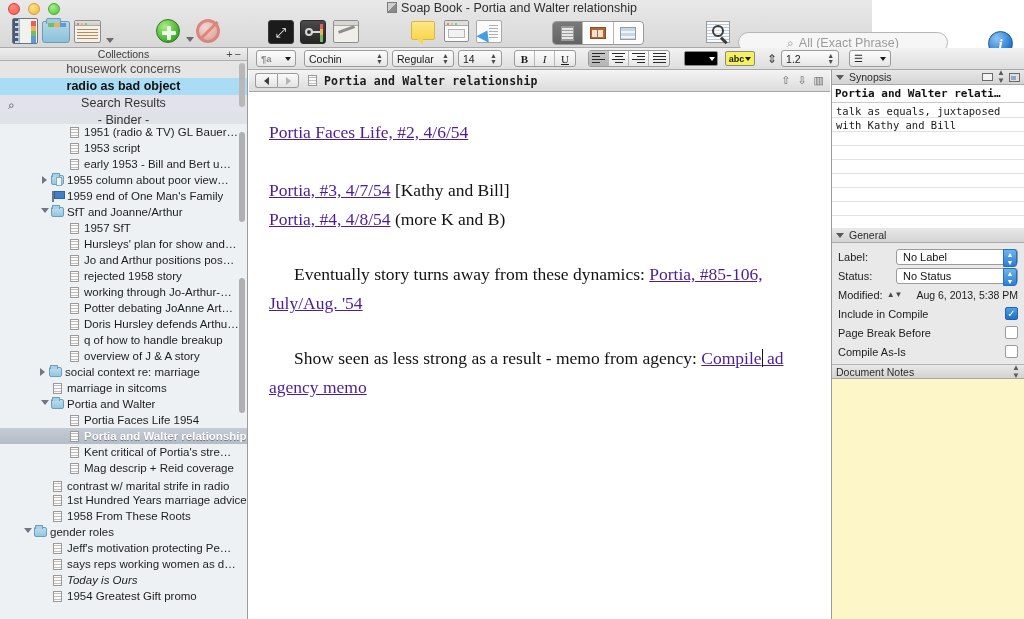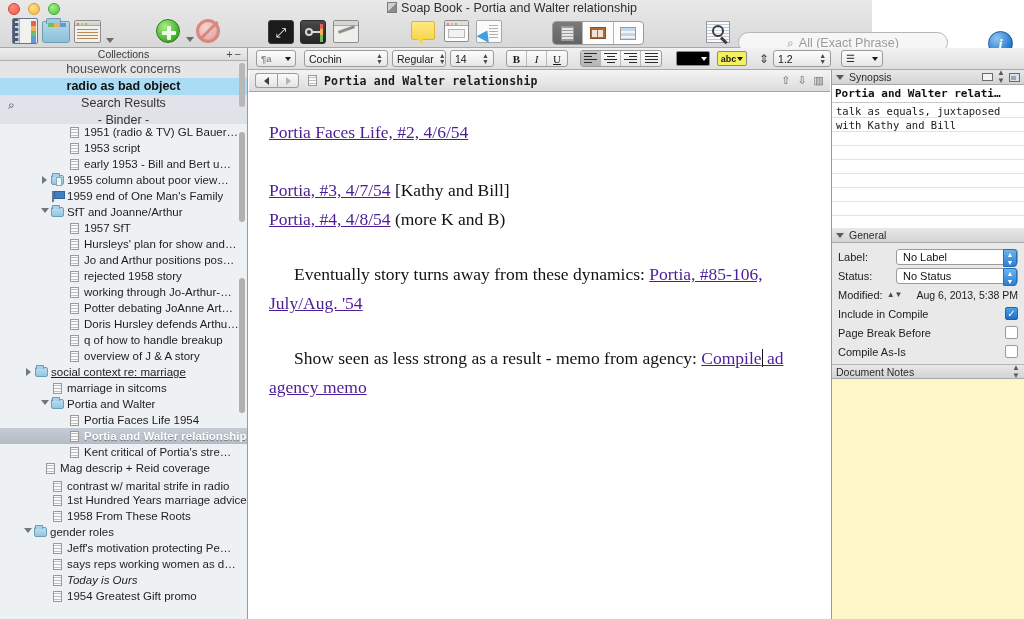--- a/index.html
+++ b/index.html
@@ -421,21 +421,21 @@
     <div class="fctl" style="width:40px;">
       <span style="font-size:9.5px;color:#8a8a8a;font-weight:bold;">¶a</span>
       <span class="tinycaret" style="margin-left:auto;"></span>
     </div>
     <div class="fsep"></div>
     <div class="fctl" style="width:84px;">
       <span>Cochin</span>
       <span class="stepper">▲<br>▼</span>
     </div>
     <div style="width:4px"></div>
-    <div class="fctl" style="width:54px;">
+    <div class="fctl" style="width:62px;">
       <span>Regular</span>
       <span class="stepper">▲<br>▼</span>
     </div>
     <div style="width:4px"></div>
     <div class="fctl" style="width:44px;">
       <span>14</span>
       <span class="stepper">▲<br>▼</span>
     </div>
     <div style="width:12px"></div>
     <div class="group">
@@ -644,21 +644,21 @@
           </span>
           <span class="lbl">q of how to handle breakup</span>
         </div>
         <div class="row" style="padding-left: 56px;">
           <span class="tw"></span>
           <span class="ico">
             <span class="i-doc"></span>
           </span>
           <span class="lbl">overview of J &amp; A story</span>
         </div>
-        <div class="row" style="padding-left: 23px; text-decoration: underline;">
+        <div class="row" style="padding-left: 37px;">
           <span class="tw">
             <span class="t"></span>
           </span>
           <span class="ico">
             <span class="i-fold"></span>
           </span>
           <span class="lbl">social context re: marriage</span>
         </div>
         <div class="row" style="padding-left: 39px;">
           <span class="tw"></span>
@@ -690,21 +690,21 @@
           </span>
           <span class="lbl">Portia and Walter relationship</span>
         </div>
         <div class="row" style="padding-left: 56px;">
           <span class="tw"></span>
           <span class="ico">
             <span class="i-doc"></span>
           </span>
           <span class="lbl">Kent critical of Portia's stre…</span>
         </div>
-        <div class="row" style="padding-left: 32px;">
+        <div class="row" style="padding-left: 56px;">
           <span class="tw"></span>
           <span class="ico">
             <span class="i-doc"></span>
           </span>
           <span class="lbl">Mag descrip + Reid coverage</span>
         </div>
         <div class="row" style="padding-left: 39px; align-items: flex-end;">
           <span class="tw"></span>
           <span class="ico">
             <span class="i-doc"></span>

